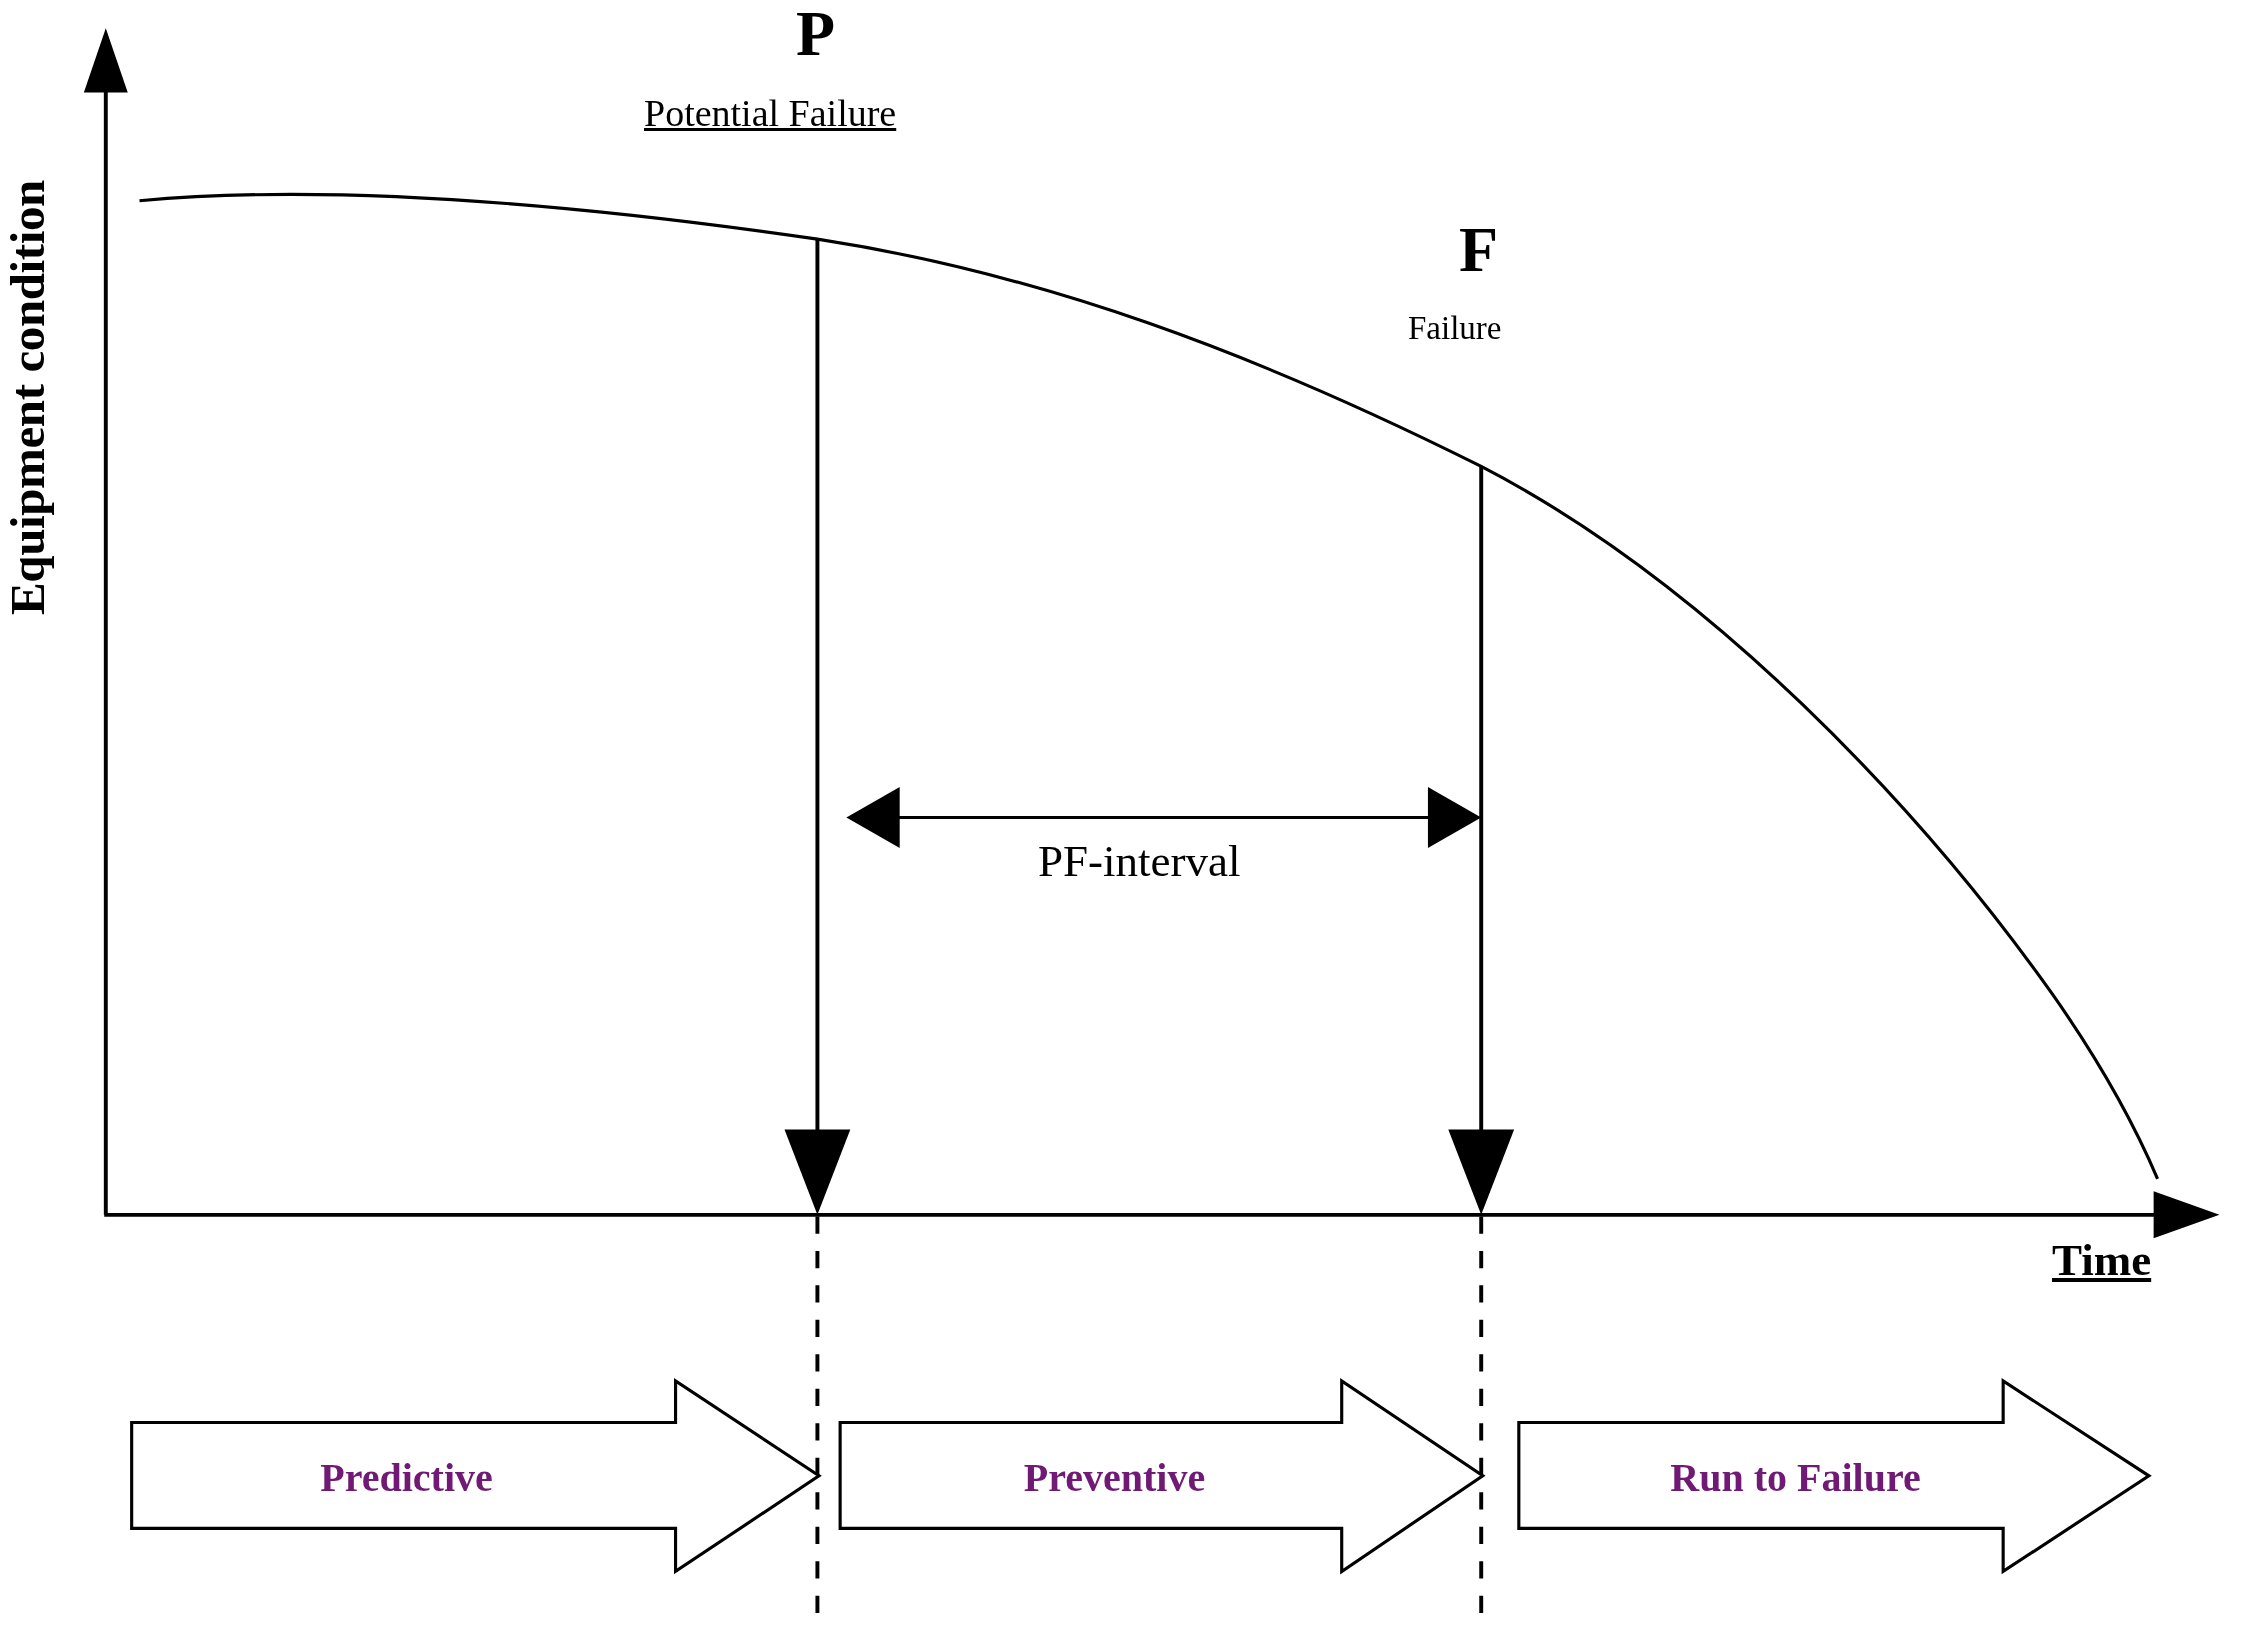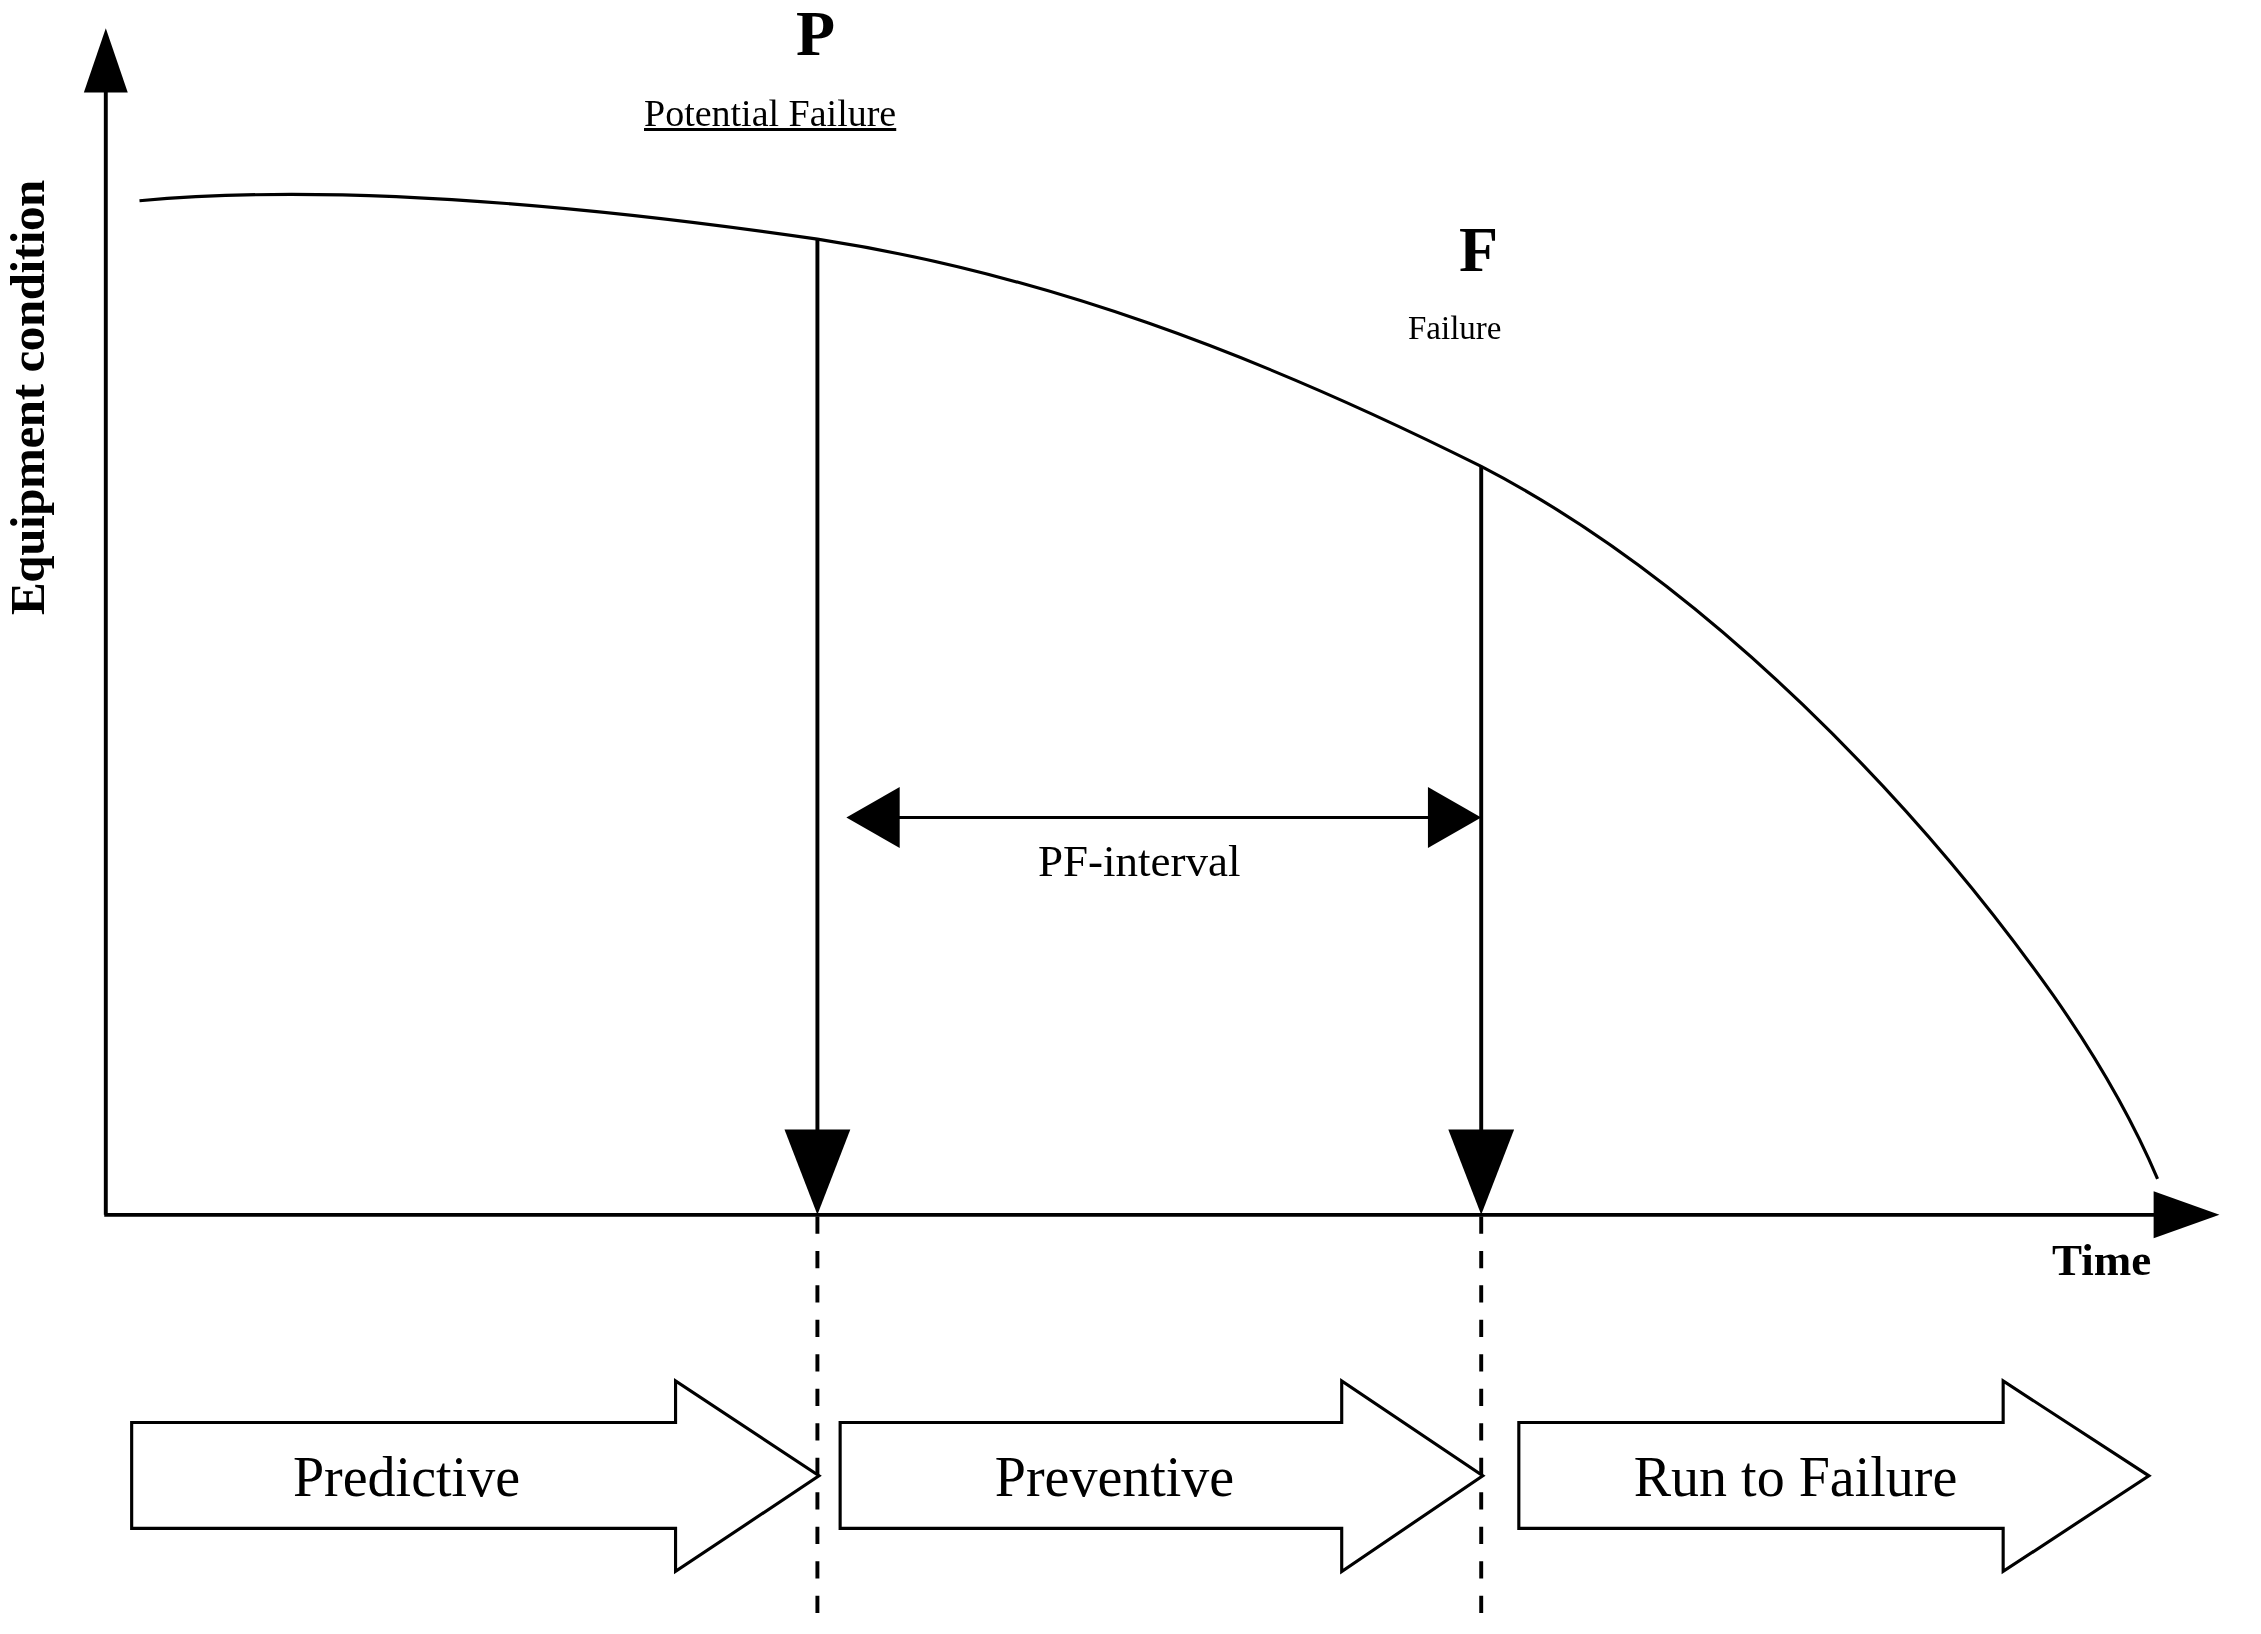--- a/index.html
+++ b/index.html
@@ -43,20 +43,21 @@
     letter-spacing: -0.4px;
     transform-origin: 0 0;
     transform: translate(3.1px, 615px) rotate(-90deg);
     text-align: left;
   }
   #x-axis-title {
     left: 2052px;
     top: 1238px;
     font-size: 45px;
     font-weight: bold;
+    text-decoration: underline;
   }
 
   
   #p-letter  { left: 796px; top: 1.6px;   font-size: 64px; font-weight: bold; }
   #p-caption { left: 644px;  top: 94px; font-size: 38px; text-decoration: underline; }
   #f-letter  { left: 1459px; top: 218px; font-size: 64px; font-weight: bold; }
   #f-caption { left: 1408px; top: 312px; font-size: 33px; }
 
   
   #pf-interval-label {
@@ -67,23 +68,24 @@
   }
 
   
   .strategy-label {
     position: absolute;
     top: 1441px;
     height: 72px;
     display: flex;
     align-items: center;
     justify-content: center;
-    font-size: 56px;
-    color: #000000;
+    font-size: 40px;
+    color: #701a75;
     white-space: nowrap;
+    font-weight: bold;
   }
   #strategy-label-0 { left: 132px;  width: 549px; }
   #strategy-label-1 { left: 840px; width: 549px; }
   #strategy-label-2 { left: 1519px; width: 553px; }
 </style>
 </head>
 <body>
 
 <div id="stage">
 

